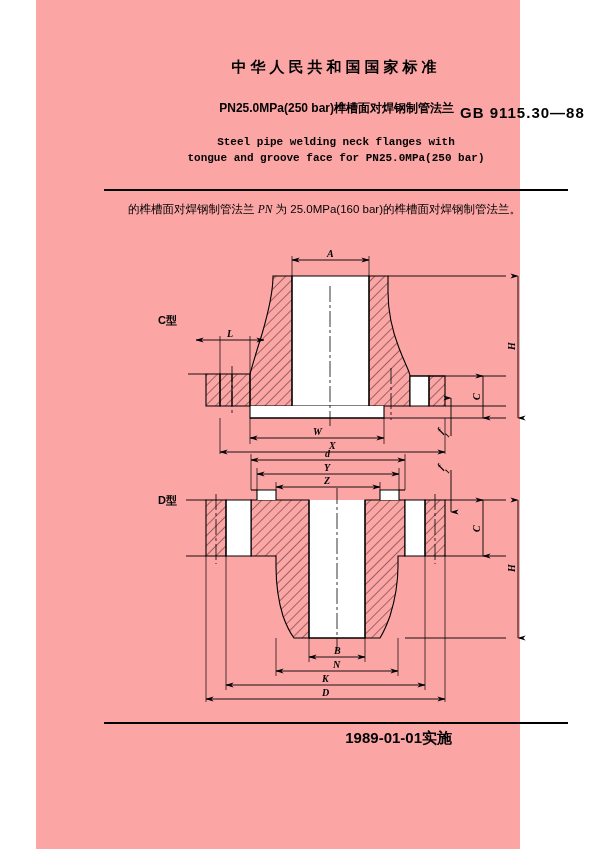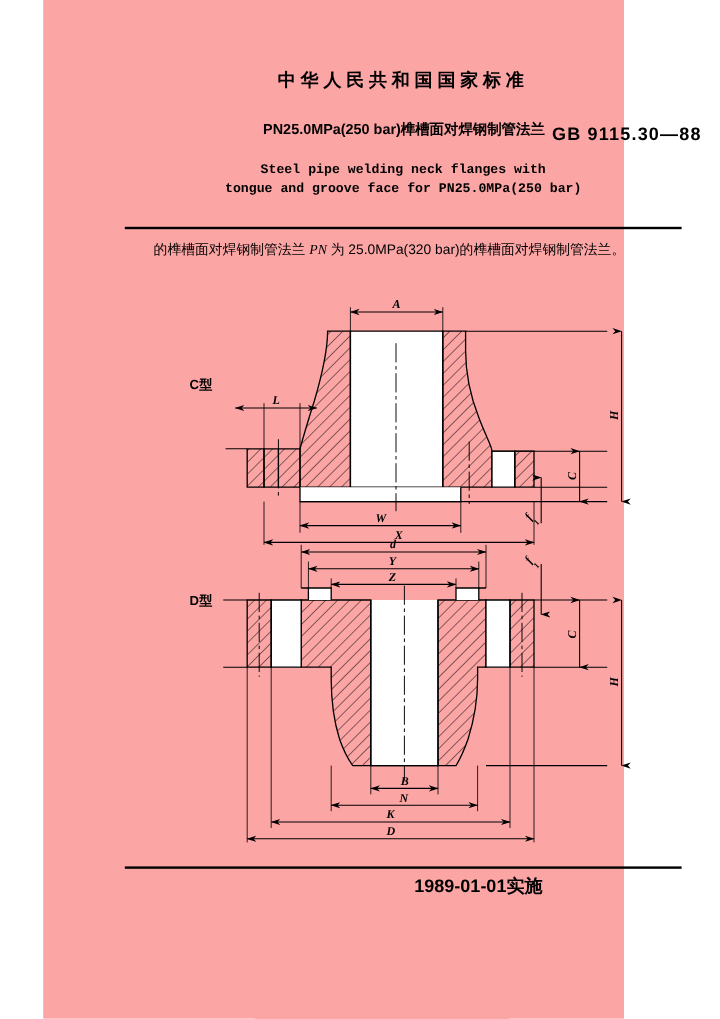--- a/index.html
+++ b/index.html
@@ -163,21 +163,21 @@
   </div>
 
   <div class="sub-title">
     <div>Steel pipe welding neck flanges with</div>
     <div>tongue and groove face for PN25.0MPa(250 bar)</div>
   </div>
 
   <div class="rule-top"></div>
 
   <div class="scope">
-    <div class="p1"><span>的榫槽面对焊钢制管法兰 </span><i>PN</i><span> 为 25.0MPa(320 bar)的榫槽面对焊钢制管法兰。</span></div>
+    <div class="p1"><span>的榫槽面对焊钢制管法兰 </span><i>PN</i><span> 为 25.0MPa(160 bar)的榫槽面对焊钢制管法兰。</span></div>
   </div>
 
   <div class="drawing">
 
     <div class="type-label" id="label-c">C型</div>
     <div class="type-label" id="label-d">D型</div>
 
     <svg class="fig" id="fig-c" width="600" height="210" viewBox="0 0 600 210">
       <defs>
         <pattern id="hatchR" width="7" height="7" patternUnits="userSpaceOnUse" patternTransform="rotate(45)">

